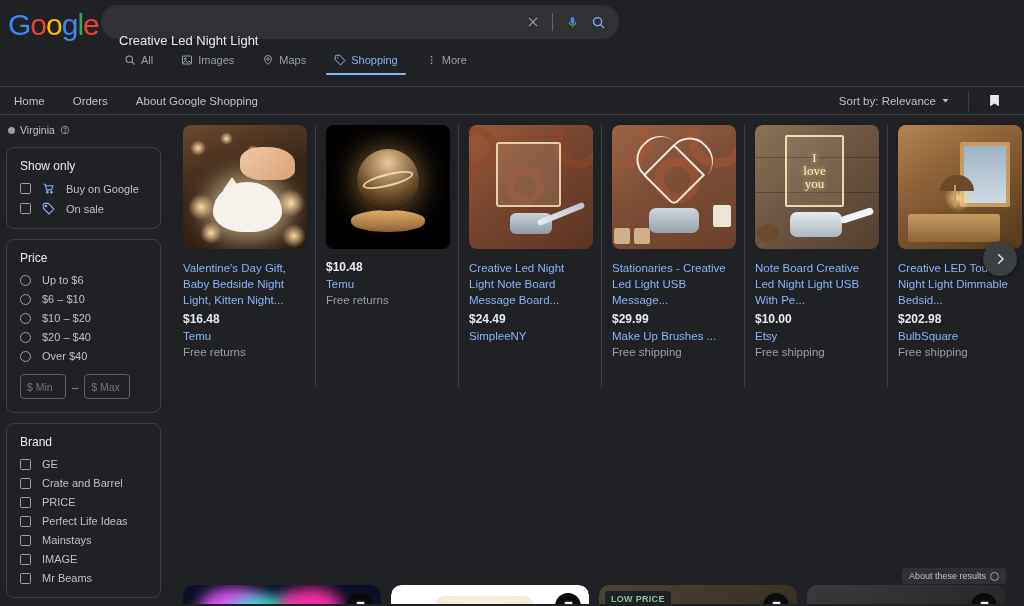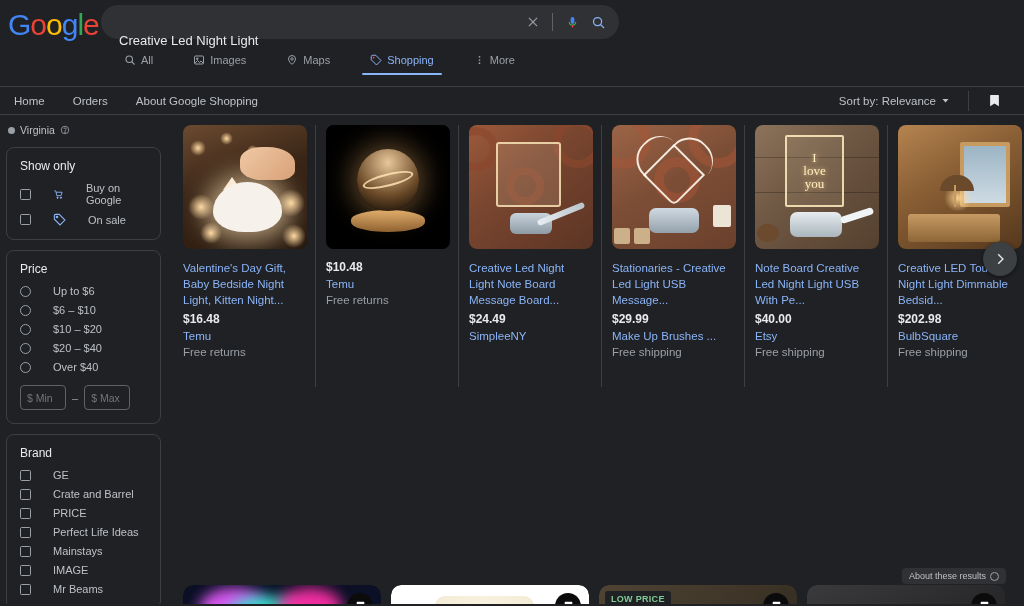--- a/index.html
+++ b/index.html
@@ -59,21 +59,21 @@
     background: #5f6368;
     margin: 0 6px;
     flex: none;
   }
 
   
   .navtabs {
     position: absolute;
     left: 112px; top: 54px;
     display: flex;
-    gap: 16px;
+    gap: 4px;
     align-items: flex-end;
   }
   .navtab {
     display: flex;
     align-items: center;
     gap: 5px;
     padding: 0 12px 9px 12px;
     font-size: 11px;
     color: #9aa0a6;
     cursor: pointer;
@@ -174,21 +174,21 @@
     width: 155px;
   }
   .fcard-title {
     font-size: 12px;
     color: #e8eaed;
     margin-bottom: 9px;
   }
   .fopt {
     display: flex;
     align-items: center;
-    gap: 22px;
+    gap: 11px;
     margin-bottom: 7px;
     cursor: pointer;
     font-size: 11px;
     color: #bdc1c6;
   }
   .fopt:last-child { margin-bottom: 0; }
   .cbox {
     width: 11px; height: 11px;
     border: 1.4px solid #9aa0a6;
     border-radius: 1.5px;
@@ -788,21 +788,21 @@
             <div class="plank" style="top:54%"></div>
             <div class="panel2">
                 <div class="txt">I<br>love<br>you</div>
               </div>
             <div class="puck3"></div>
             <div style="position:absolute;left:2%;bottom:6%;width:22px;height:18px;background:#6b4a2e;border-radius:50%"></div>
             <div style="position:absolute;right:4%;bottom:24%;width:34px;height:7px;background:#f0f4f6;border-radius:4px;transform:rotate(-18deg)"></div>
           </div>
         </div>
         <div class="ad-title">Note Board Creative Led Night Light USB With Pe...</div>
-        <div class="ad-price">$40.00</div>
+        <div class="ad-price">$10.00</div>
         <div class="ad-merch">Etsy</div>
         <div class="ad-ship">Free shipping</div>
       </div>
 
       <div class="ad-card">
         <div class="ad-img">
           <div class="art art-win">
             <div class="window"></div>
             <div class="glow"></div>
             <div class="lamp"></div>

